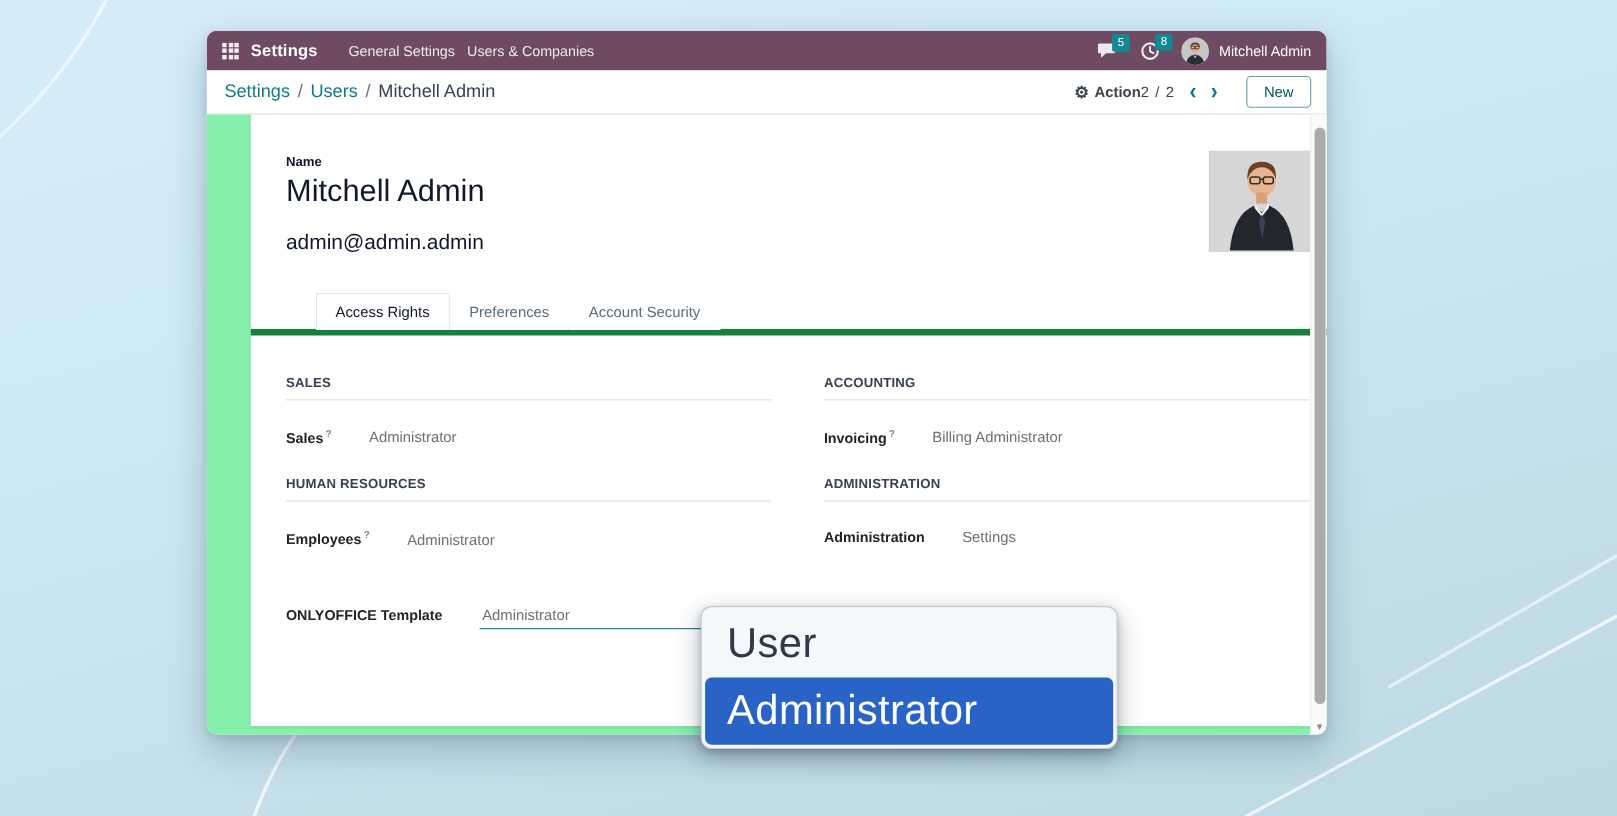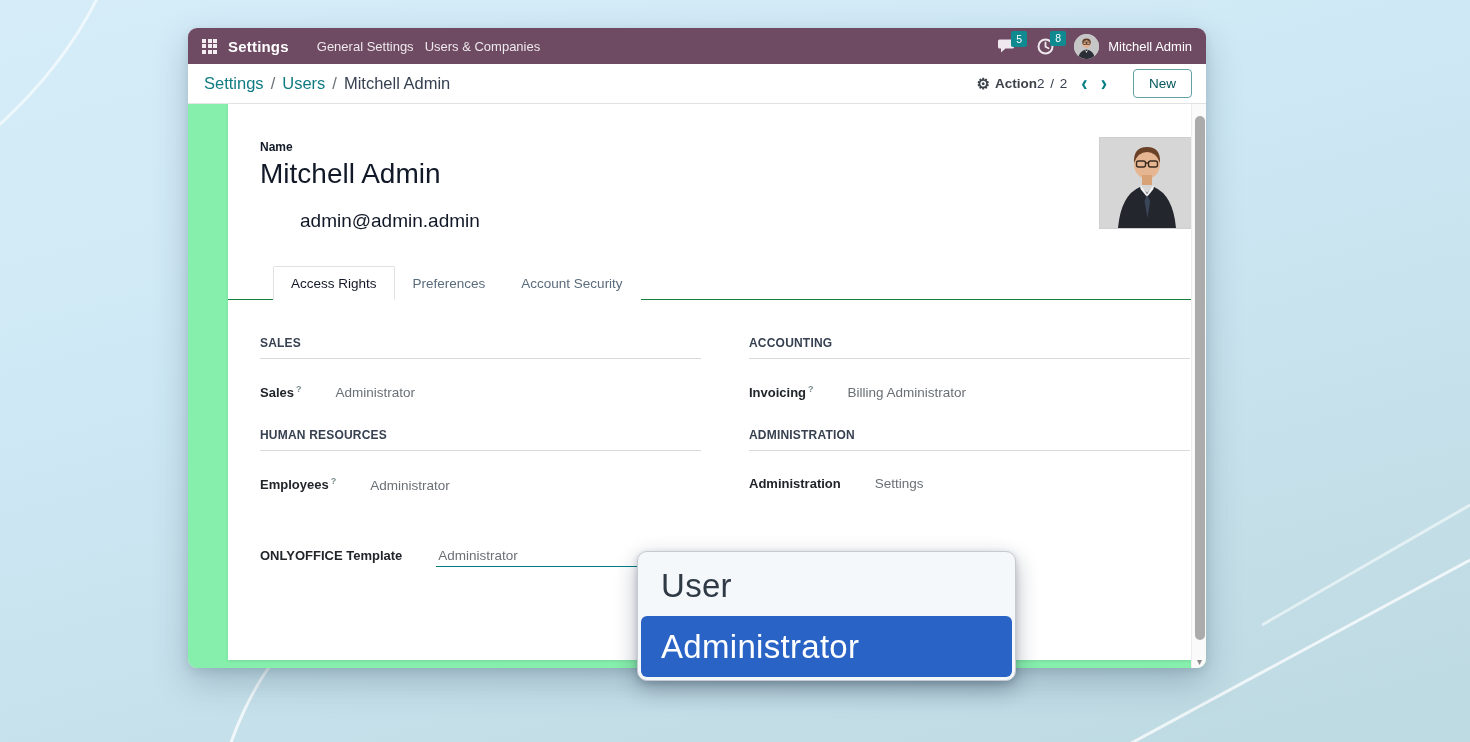--- a/index.html
+++ b/index.html
@@ -61,29 +61,29 @@
 
   
   .content { position:relative; height:564px; background:#86efac; }
   .sheet {
     position:absolute; left:40px; top:0; width:1000px; height:556px; background:#fff;
     box-shadow:0 1px 3px rgba(0,0,0,.1); padding:36px 38px 0 32px;
   }
   .field-small-label { font-size:12px; font-weight:700; color:#111827; }
   .name-value { font-size:28px; color:#111827; font-weight:500; margin:4px 0 20px; }
   .help-sup { font-size:9px; color:#7b8a8d; vertical-align:super; margin-left:2px; font-weight:700; }
-  .email-value { font-size:19px; color:#111827; margin-top:5px;margin-left:40px; }
+  .email-value { font-size:19px; color:#111827; margin-top:5px; }
 
   .profile-photo {
     position:absolute; top:34px; right:34px; width:94px; height:90px;
     background:#d6d6d6; outline:1px solid #cfcfcf;
   }
 
   
-  .tabbar { margin:34px -38px 0 -32px; padding-left:45px; border-bottom:1px solid #15803d; display:flex; }
+  .tabbar { margin:34px -38px 0 -32px; padding-left:59px; border-bottom:6px solid #15803d; display:flex; }
   .tab {
     font-size:13.5px; padding:9px 17px 8px; color:#5a6b7b; cursor:pointer;
     border:1px solid transparent; margin-bottom:-1px; background:#fff;
   }
   .tab.active {
     color:#111827; border-color:#dfe1e4; border-bottom-color:#fff; border-radius:2px 2px 0 0;
   }
 
   
   .sections { display:grid; grid-template-columns:1fr 1fr; column-gap:48px; padding-top:36px; }
@@ -107,21 +107,21 @@
 
   
   .select-dropdown {
     position:absolute; left:637px; top:551px; width:379px; height:130px; z-index:10;
     background:#f5f8fb; border:1px solid #c6cbd2; border-radius:10px;
     box-shadow:0 8px 22px rgba(20,35,60,.32), 0 2px 6px rgba(20,35,60,.18);
     padding:3px; display:flex; flex-direction:column;
   }
   .dd-option {
     flex:1; display:flex; align-items:center; padding-left:20px;
-    font-size:33px; color:#2f3a46; cursor:pointer; border-radius:6px; letter-spacing:.3px;
+    font-size:38px; color:#2f3a46; cursor:pointer; border-radius:6px; letter-spacing:.3px;
   }
   .dd-option.selected { background:#2a63c6; color:#ffffff; }
 </style>
 </head>
 <body>
 
 <svg class="bg-decor" width="1470" height="742" viewBox="0 0 1470 742">
   <path d="M -30 150 Q 70 70 110 -30" fill="none" stroke="rgba(255,255,255,0.6)" stroke-width="3"></path>
   <path d="M 225 760 Q 260 650 330 610 Q 380 585 430 580" fill="none" stroke="rgba(255,255,255,0.75)" stroke-width="3"></path>
   <path d="M 1100 760 L 1470 560" fill="none" stroke="rgba(255,255,255,0.75)" stroke-width="3"></path>

